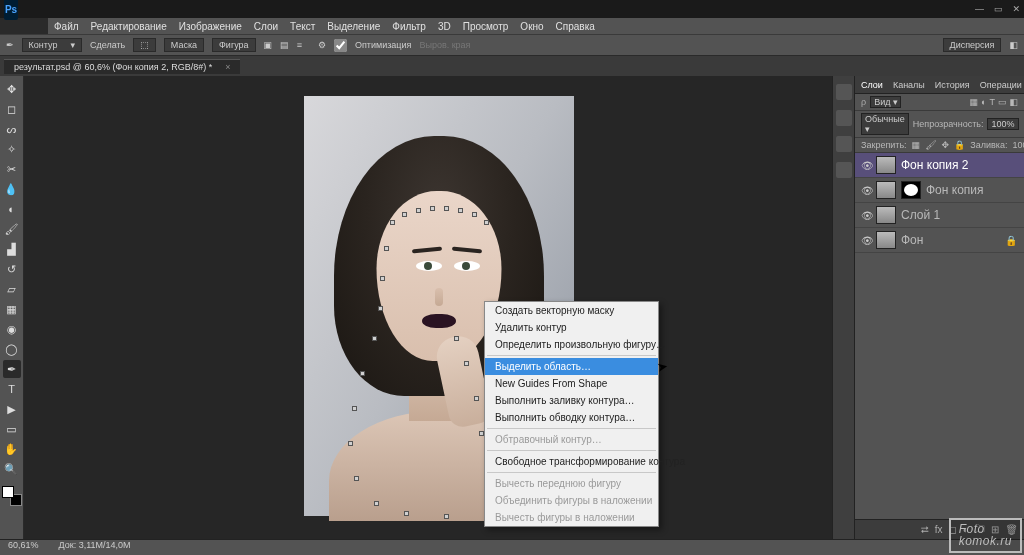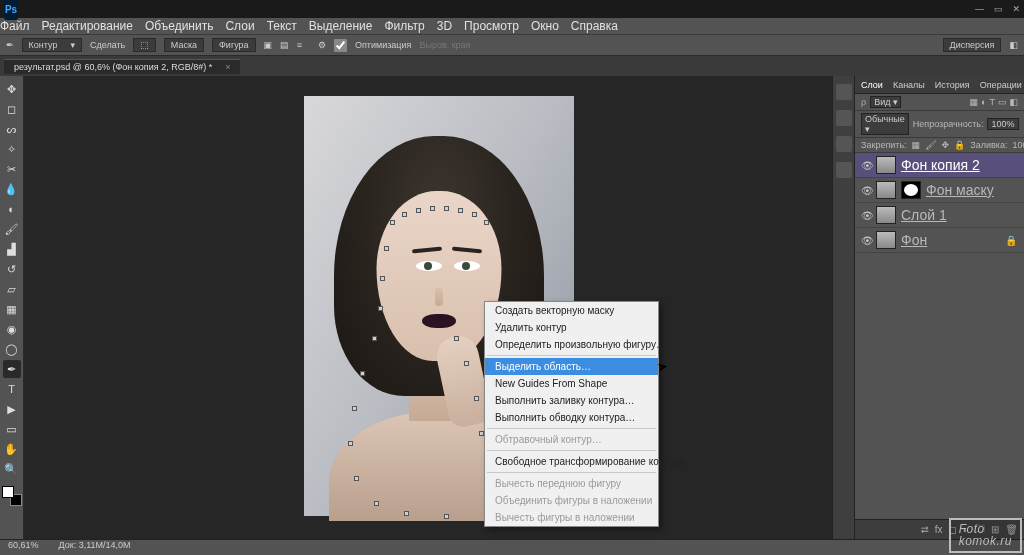--- a/index.html
+++ b/index.html
@@ -1,21 +1,21 @@
 <!DOCTYPE html>
 <html><head>
 <meta charset="utf-8">
 <style>
   * { margin: 0; padding: 0; box-sizing: border-box; font-family: "Segoe UI", Tahoma, sans-serif; user-select: none; }
   html, body { width: 1024px; height: 555px; overflow: hidden; background: #2a2a2a; color: #b8b8b8; font-size: 10px; }
   .titlebar { height: 18px; background: #1a1a1a; display: flex; align-items: center; padding: 0 4px; }
   .ps-logo { width: 14px; height: 22px; background: #001d33; color: #4aa3ff; font-weight: bold; font-size: 10px; display:flex;align-items:center;justify-content:center; border-radius:2px; }
   .win-controls { margin-left: auto; display: flex; gap: 10px; color: #aaa; font-size: 9px; }
   .win-controls span { cursor: default; }
-  .menubar { height: 16px; background: #535353; display: flex; align-items: center; padding: 0 0; gap: 12px; font-size: 12px; color: #e0e0e0; }
+  .menubar { height: 16px; background: #535353; display: flex; align-items: center; padding: 0 6px; gap: 12px; font-size: 10px; color: #e0e0e0; margin-left: 48px; }
   .menubar span { cursor: default; }
   .optbar { height: 22px; background: #535353; border-top: 1px solid #3a3a3a; border-bottom:1px solid #2a2a2a; display: flex; align-items: center; padding: 0 6px; gap: 8px; font-size: 9px; color: #ccc; }
   .optbar .dd { background: #3c3c3c; padding: 1px 6px; border: 1px solid #2a2a2a; display:flex; align-items:center; gap:13px;}
   .optbar .btn { background: #3c3c3c; padding: 1px 6px; border:1px solid #2a2a2a; }
   .tabbar { height: 20px; background: #3a3a3a; display: flex; align-items: center; padding-left: 4px; }
   .doc-tab { background: #2a2a2a; border-top:1px solid #555; padding: 2px 10px; font-size: 9px; color:#ddd; display:flex; gap:13px; align-items:center;}
   .doc-tab .x { color:#888; font-size:9px;}
   .workarea { position: relative; display: flex; height: calc(555px - 18px - 16px - 22px - 20px - 16px); }
   .toolbar { width: 24px; background: #535353; display: flex; flex-direction: column; align-items: center; padding-top: 4px; gap: 2px; border-right: 1px solid #2a2a2a;}
   .tool { width: 18px; height: 18px; display:flex; align-items:center; justify-content:center; color:#ddd; font-size:11px; border-radius:2px;}
@@ -31,21 +31,21 @@
   .panel-tabs .active { color:#fff; }
   .panel-row { display:flex; align-items:center; padding:2px 6px; gap:4px; font-size:9px; border-bottom:1px solid #3a3a3a;}
   .panel-row select, .panel-row .dd2 { background:#3c3c3c; border:1px solid #222; color:#ccc; font-size:9px; padding:0 3px; }
   .lockrow { display:flex; align-items:center; gap:5px; padding:2px 6px; font-size:9px; border-bottom:1px solid #3a3a3a;}
   .layer { display:flex; align-items:center; gap:5px; padding:3px 6px; border-bottom:1px solid #444;}
   .layer .eye { width:10px; color:#ccc; }
   .layer .thumb { width:20px;height:18px; background: linear-gradient(#bbb,#888); border:1px solid #222;}
   .layer .mask { width:20px;height:18px; background:#000; border:1px solid #222; position:relative;}
   .layer .mask::after{content:"";position:absolute;inset:2px;border-radius:50%;background:#fff;}
   .layer.sel { background:#584f7a; color:#fff;}
-  .layer span.name { font-size:14px;text-decoration:underline; }
+  .layer span.name { font-size:12px; }
   .panel-bottom { margin-top:auto; height:20px; background:#3c3c3c; border-top:1px solid #222; display:flex; align-items:center; justify-content:flex-end; gap:6px; padding:0 6px; color:#aaa; font-size:10px;}
   .statusbar { height: 16px; background: #535353; border-top:1px solid #222; display:flex; padding:0 8px; gap:20px; font-size:9px; color:#ccc;}
 
   
   .doc { position:absolute; left:280px; top:20px; width:270px; height:420px; background: linear-gradient(120deg,#d8d8db 0%, #b9bcc2 50%, #8d949f 100%);}
   .hair { position:absolute; top:40px; left:50%; transform:translateX(-50%); width:210px; height:260px; background: radial-gradient(ellipse at 50% 30%, #3c3530 0%, #2a241f 50%, #1a1612 100%); border-radius: 100px 100px 70px 70px / 140px 140px 90px 90px;}
   .face { position:absolute; top:95px; left:50%; transform:translateX(-50%); width:125px; height:170px; background: linear-gradient(#ead6c9, #d9bfad); border-radius: 62px 62px 58px 58px / 80px 80px 95px 95px;}
   .eye-l,.eye-r{position:absolute; width:26px;height:10px; background:#fff; border-radius:50%; top:165px;}
   .eye-l{left:112px;} .eye-r{left:150px;}
   .eye-l::after,.eye-r::after{content:"";position:absolute;left:8px;top:1px;width:8px;height:8px;background:#3a4a3a;border-radius:50%;}
@@ -75,21 +75,21 @@
   <div class="win-controls">
     <span>—</span>
     <span>▭</span>
     <span>✕</span>
   </div>
 </div>
 
 <div class="menubar">
   <span>Файл</span>
   <span>Редактирование</span>
-  <span>Объединить</span>
+  <span>Изображение</span>
   <span>Слои</span>
   <span>Текст</span>
   <span>Выделение</span>
   <span>Фильтр</span>
   <span>3D</span>
   <span>Просмотр</span>
   <span>Окно</span>
   <span>Справка</span>
 </div>
 
@@ -254,21 +254,21 @@
     <div id="layerlist">
         <div class="layer sel">
           <span class="eye">👁</span>
           <div class="thumb"></div>
           <span class="name">Фон копия 2</span>
         </div>
         <div class="layer">
           <span class="eye">👁</span>
           <div class="thumb"></div>
           <div class="mask"></div>
-          <span class="name">Фон маску</span>
+          <span class="name">Фон копия</span>
         </div>
         <div class="layer">
           <span class="eye">👁</span>
           <div class="thumb"></div>
           <span class="name">Слой 1</span>
         </div>
         <div class="layer">
           <span class="eye">👁</span>
           <div class="thumb"></div>
           <span class="name">Фон</span>

